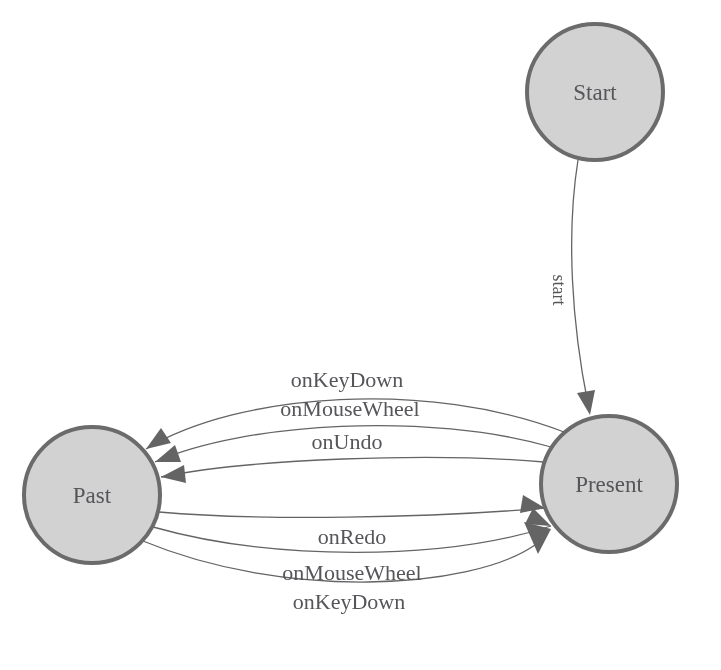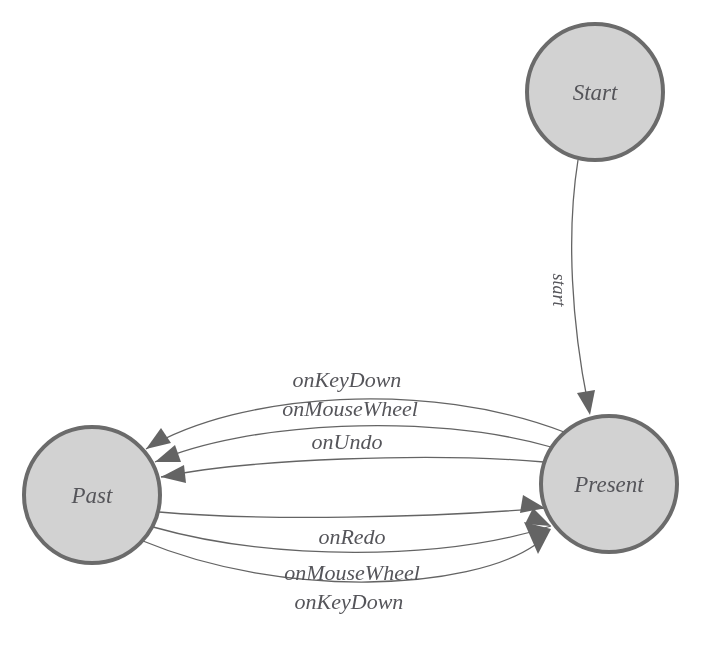--- a/index.html
+++ b/index.html
@@ -8,21 +8,20 @@
     background: #ffffff;
     width: 721px;
     height: 670px;
     overflow: hidden;
   }
   .stage {
     position: relative;
     width: 721px;
     height: 670px;
     background: #ffffff;
-    font-style: italic;
   }
   svg { display: block; }
   text {
     font-family: "Liberation Serif", "DejaVu Serif", serif;
   }
   .node-label { font-size: 23px; }
   .edge-label { font-size: 22px; }
   .edge-label-small { font-size: 18px; }
   .edge-path { fill: none; stroke-width: 1.3px; }
   .node-circle { stroke-width: 4px; }

